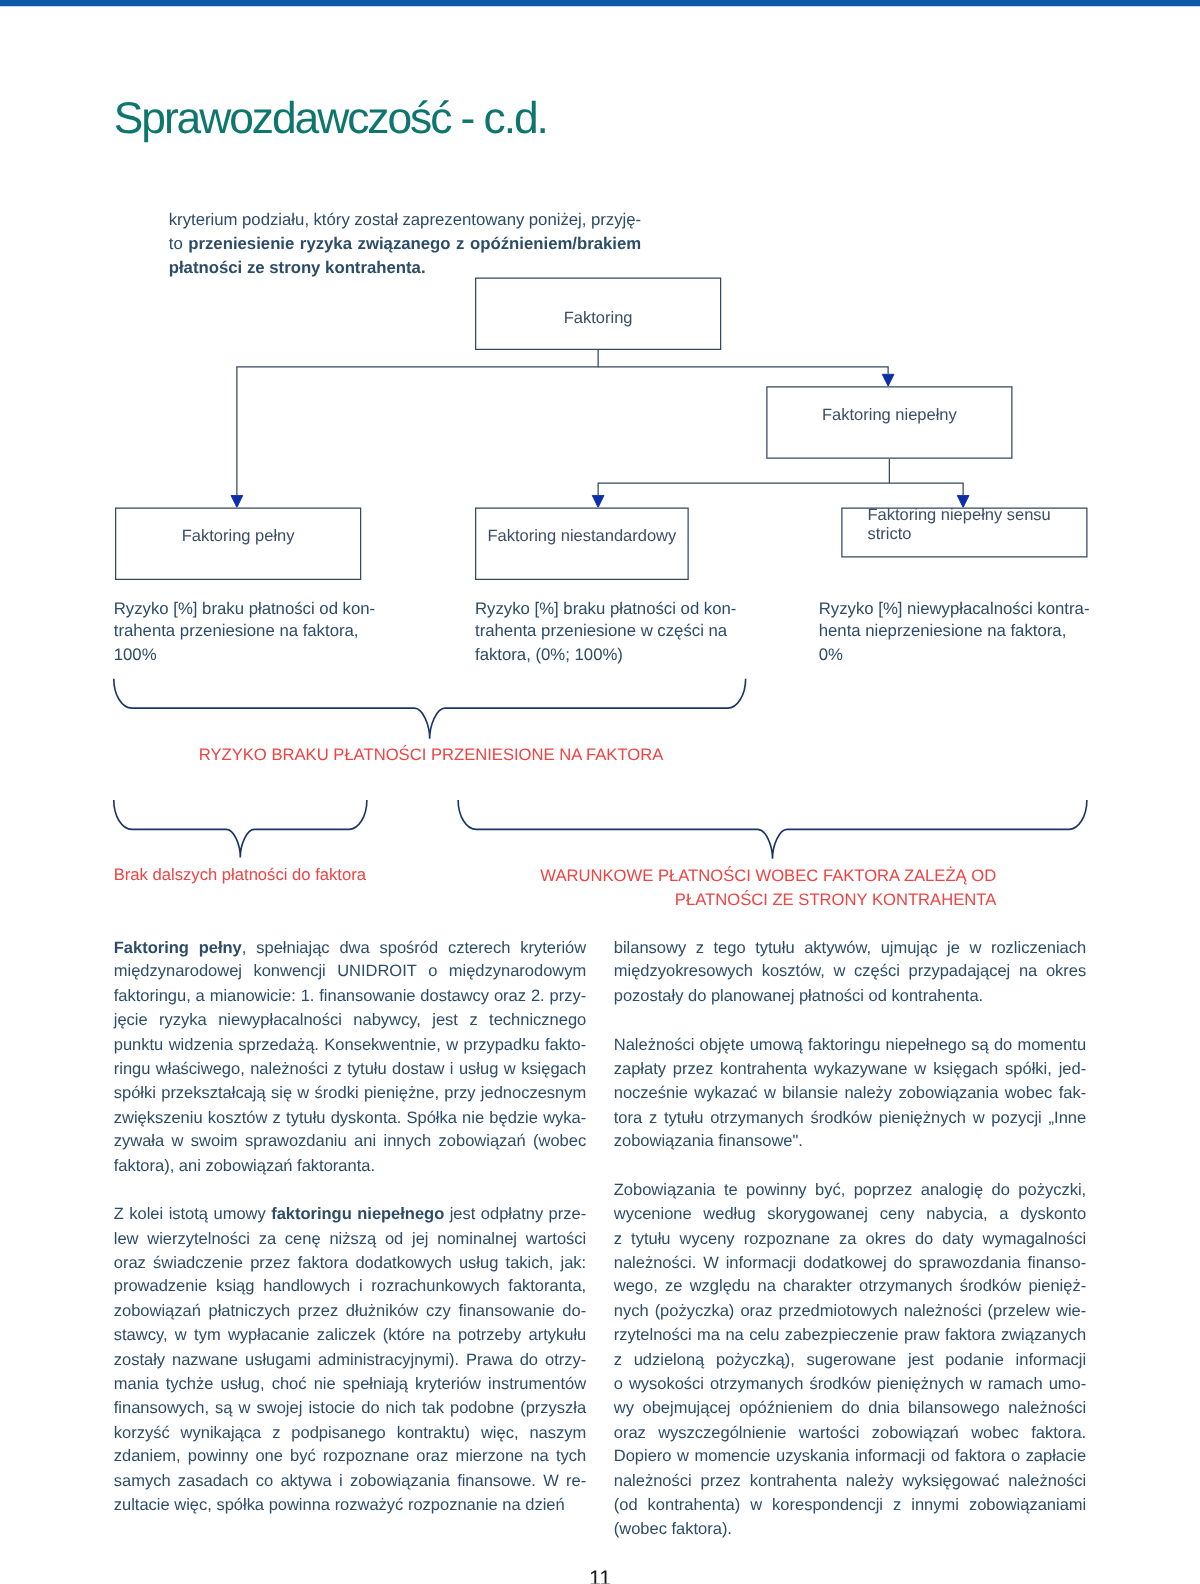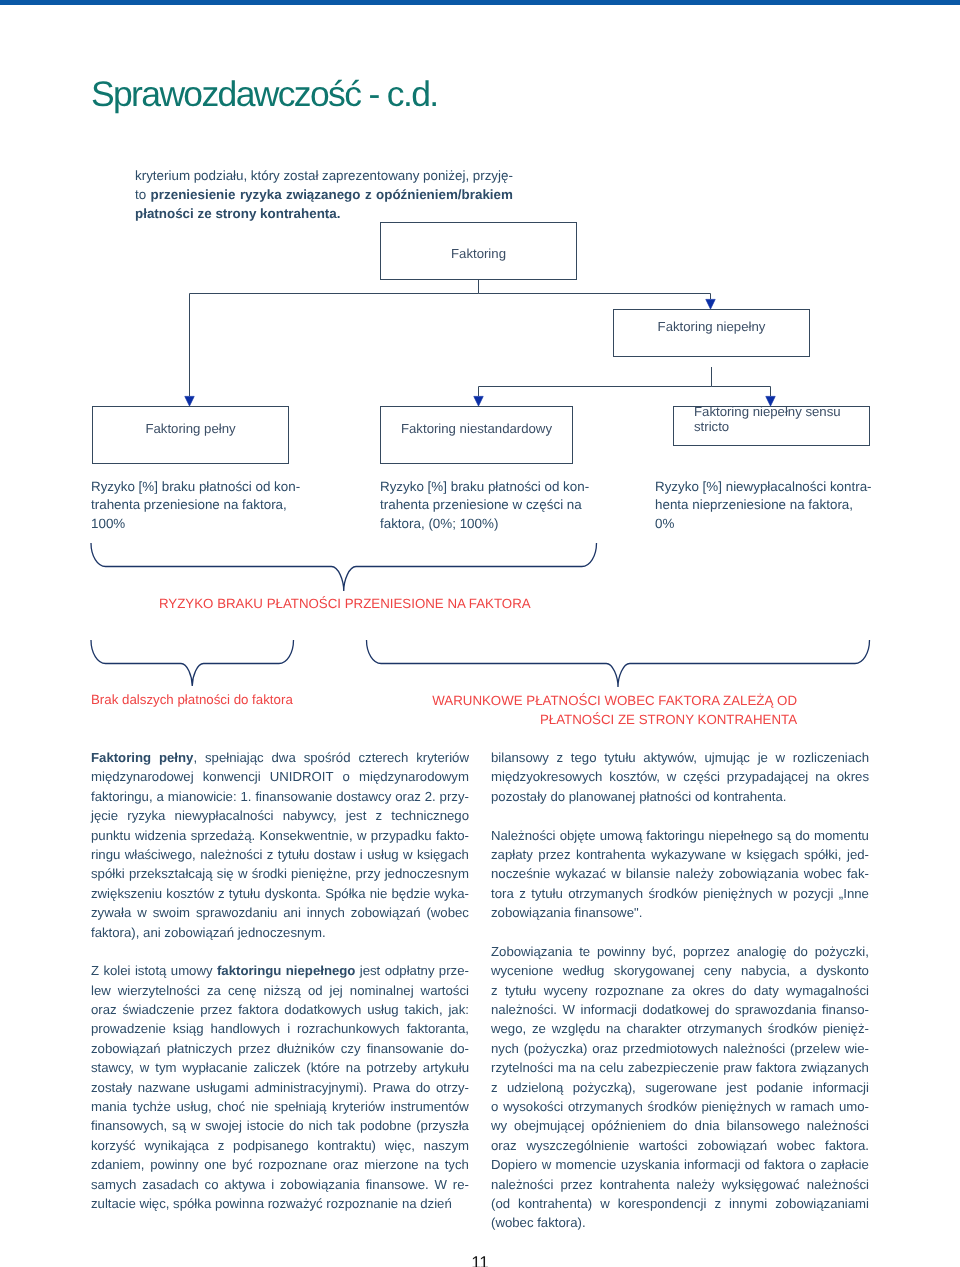--- a/index.html
+++ b/index.html
@@ -62,27 +62,27 @@
     <path d="M473.8 396.4L483.2 396.4L478.5 406Z" fill="#0C2FA6" stroke="#0C2FA6" stroke-width="0.7" shape-rendering="auto"></path>
     <path d="M765.8 396.4L775.2 396.4L770.5 406Z" fill="#0C2FA6" stroke="#0C2FA6" stroke-width="0.7" shape-rendering="auto"></path>
     <path d="M91 543C91 555.97905,97.522989 566.5,105.57 566.5L331.5 566.5C338.265675 566.5,343.75 580.03135,343.75 591C343.75 580.03135,349.234325 566.5,356 566.5L581.93 566.5C589.977011 566.5,596.5 555.97905,596.5 543" fill="none" stroke="#1C3566" stroke-width="1.3" shape-rendering="auto"></path>
     <path d="M91 640C91 652.97905,97.522989 663.5,105.57 663.5L181 663.5C187.213375 663.5,192.25 675.92675,192.25 686C192.25 675.92675,197.286625 663.5,203.5 663.5L278.93 663.5C286.977011 663.5,293.5 652.97905,293.5 640" fill="none" stroke="#1C3566" stroke-width="1.3" shape-rendering="auto"></path>
     <path d="M366.5 640C366.5 652.97905,373.022989 663.5,381.07 663.5L606.25 663.5C612.739525 663.5,618 676.47905,618 687C618 676.47905,623.260475 663.5,629.75 663.5L854.93 663.5C862.977011 663.5,869.5 652.97905,869.5 640" fill="none" stroke="#1C3566" stroke-width="1.3" shape-rendering="auto"></path>
   </svg>
 
 <div class="dbox" style="left:380px;top:222px;width:197px;height:58px;">
     <span style="top:2px">Faktoring</span>
   </div>
-<div class="dbox" style="left:613px;top:309px;width:197px;height:48px;">
+<div class="dbox" style="left:613px;top:309px;width:197px;height:58px;">
     <span style="top:-7px">Faktoring niepełny</span>
   </div>
 <div class="dbox" style="left:92px;top:406px;width:197px;height:58px;">
     <span style="top:-7px">Faktoring pełny</span>
   </div>
-<div class="dbox" style="left:380px;top:406px;width:193px;height:58px;">
+<div class="dbox" style="left:380px;top:406px;width:171px;height:58px;">
     <span style="top:-7px">Faktoring niestandardowy</span>
   </div>
 <div class="dbox" style="left:673px;top:406px;width:197px;height:40px;padding-left:20px;">
     <span style="top:-7px">Faktoring niepełny sensu stricto</span>
   </div>
 
 <div class="note" id="note0" style="left:91px;top:478px;width:240px;">
     <div>Ryzyko [%] braku płatności od kon-</div>
     <div>trahenta przeniesione na faktora,</div>
     <div>100%</div>
@@ -113,21 +113,21 @@
     <div class="para">
       <span class="jl"><span><b>Faktoring</b></span><span><b>pełny</b>,</span><span>spełniając</span><span>dwa</span><span>spośród</span><span>czterech</span><span>kryteriów</span></span>
       <span class="jl"><span>międzynarodowej</span><span>konwencji</span><span>UNIDROIT</span><span>o</span><span>międzynarodowym</span></span>
       <span class="jl"><span>faktoringu,</span><span>a</span><span>mianowicie:</span><span>1.</span><span>finansowanie</span><span>dostawcy</span><span>oraz</span><span>2.</span><span>przy-</span></span>
       <span class="jl"><span>jęcie</span><span>ryzyka</span><span>niewypłacalności</span><span>nabywcy,</span><span>jest</span><span>z</span><span>technicznego</span></span>
       <span class="jl"><span>punktu</span><span>widzenia</span><span>sprzedażą.</span><span>Konsekwentnie,</span><span>w</span><span>przypadku</span><span>fakto-</span></span>
       <span class="jl"><span>ringu</span><span>właściwego,</span><span>należności</span><span>z</span><span>tytułu</span><span>dostaw</span><span>i</span><span>usług</span><span>w</span><span>księgach</span></span>
       <span class="jl"><span>spółki</span><span>przekształcają</span><span>się</span><span>w</span><span>środki</span><span>pieniężne,</span><span>przy</span><span>jednoczesnym</span></span>
       <span class="jl"><span>zwiększeniu</span><span>kosztów</span><span>z</span><span>tytułu</span><span>dyskonta.</span><span>Spółka</span><span>nie</span><span>będzie</span><span>wyka-</span></span>
       <span class="jl"><span>zywała</span><span>w</span><span>swoim</span><span>sprawozdaniu</span><span>ani</span><span>innych</span><span>zobowiązań</span><span>(wobec</span></span>
-      <span class="jl last"><span>faktora),</span><span> </span><span>ani</span><span> </span><span>zobowiązań</span><span> </span><span>jednoczesnym.</span></span>
+      <span class="jl last"><span>faktora),</span><span> </span><span>ani</span><span> </span><span>zobowiązań</span><span> </span><span>faktoranta.</span></span>
     </div>
     <div class="para">
       <span class="jl"><span>Z</span><span>kolei</span><span>istotą</span><span>umowy</span><span><b>faktoringu</b></span><span><b>niepełnego</b></span><span>jest</span><span>odpłatny</span><span>prze-</span></span>
       <span class="jl"><span>lew</span><span>wierzytelności</span><span>za</span><span>cenę</span><span>niższą</span><span>od</span><span>jej</span><span>nominalnej</span><span>wartości</span></span>
       <span class="jl"><span>oraz</span><span>świadczenie</span><span>przez</span><span>faktora</span><span>dodatkowych</span><span>usług</span><span>takich,</span><span>jak:</span></span>
       <span class="jl"><span>prowadzenie</span><span>ksiąg</span><span>handlowych</span><span>i</span><span>rozrachunkowych</span><span>faktoranta,</span></span>
       <span class="jl"><span>zobowiązań</span><span>płatniczych</span><span>przez</span><span>dłużników</span><span>czy</span><span>finansowanie</span><span>do-</span></span>
       <span class="jl"><span>stawcy,</span><span>w</span><span>tym</span><span>wypłacanie</span><span>zaliczek</span><span>(które</span><span>na</span><span>potrzeby</span><span>artykułu</span></span>
       <span class="jl"><span>zostały</span><span>nazwane</span><span>usługami</span><span>administracyjnymi).</span><span>Prawa</span><span>do</span><span>otrzy-</span></span>
       <span class="jl"><span>mania</span><span>tychże</span><span>usług,</span><span>choć</span><span>nie</span><span>spełniają</span><span>kryteriów</span><span>instrumentów</span></span>

